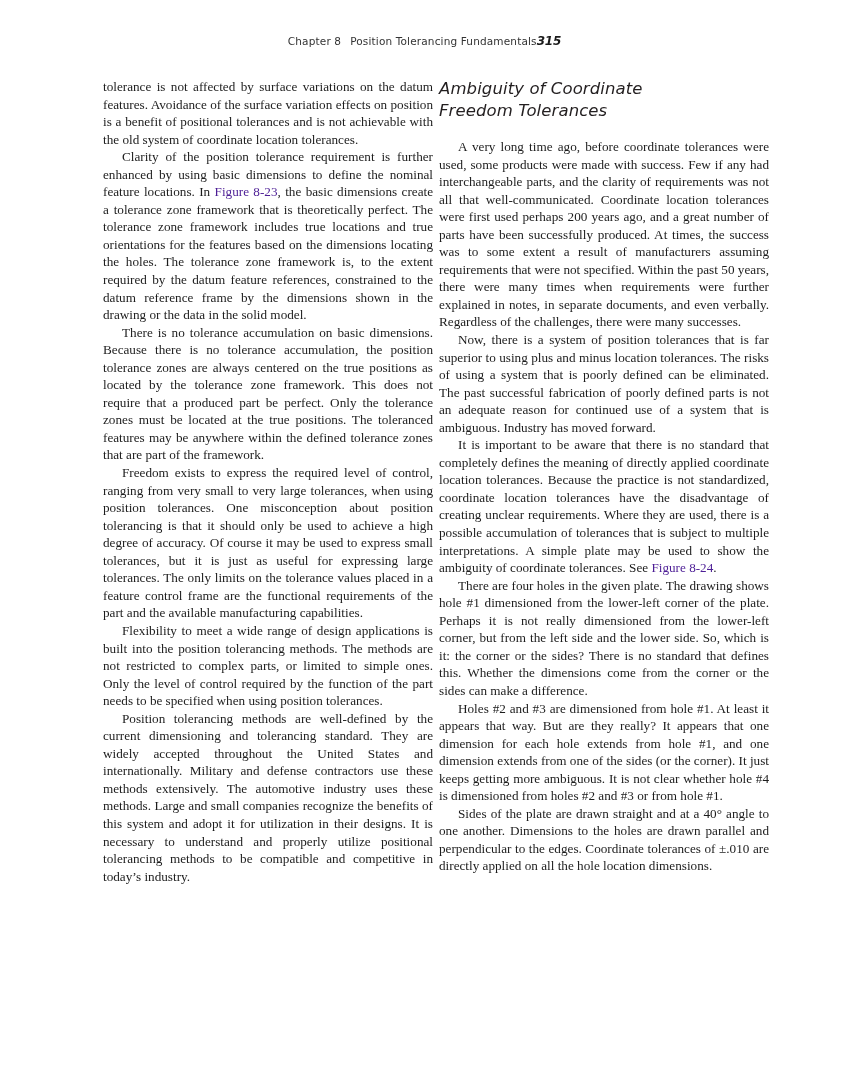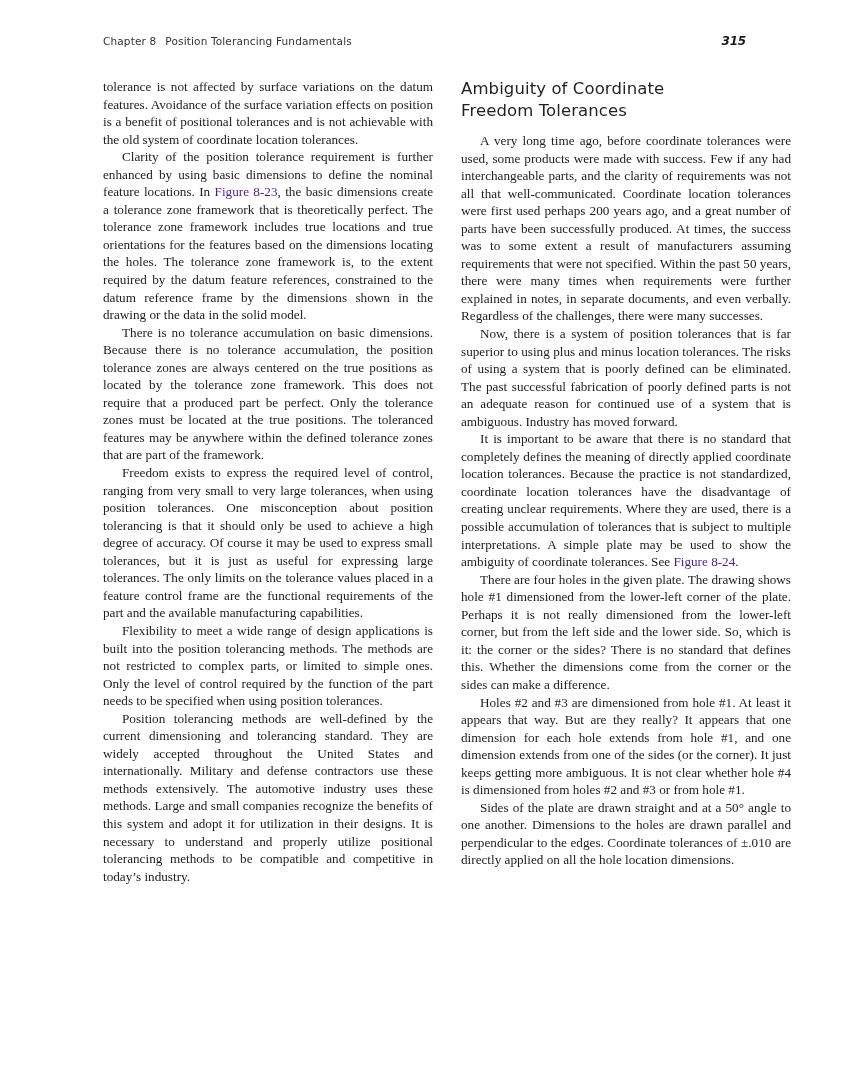--- a/index.html
+++ b/index.html
@@ -24,21 +24,21 @@
 
   
   .running-head {
     position: absolute;
     top: 34px;
     left: 103px;
     right: 103px;
     height: 18px;
     display: flex;
     align-items: baseline;
-    justify-content: space-between;
+    justify-content: center;
   }
   .running-head-title {
     font-family: "DejaVu Sans", "Liberation Sans", sans-serif;
     font-size: 10.5px;
     letter-spacing: 0.15px;
     color: #333333;
     white-space: nowrap;
   }
   .running-head-title .chapter-label { margin-right: 9px; }
   .page-number {
@@ -51,35 +51,36 @@
   }
 
   
   .columns {
     position: absolute;
     top: 78px;
     left: 103px;
     width: 687px;
     height: 930px;
     display: flex;
-    gap: 28px;
+    gap: 6px;
   }
   .column {
     width: 330px;
     flex: 0 0 330px;
   }
 
   .section-heading {
     font-family: "DejaVu Sans", "Liberation Sans", sans-serif;
     font-weight: 400;
     font-size: 16.5px;
     line-height: 21.5px;
     color: #231f20;
     letter-spacing: 0.1px;
-    margin: 0 0 11px 0;
+    margin: 0 0 17px 0;
+    font-style: italic;
   }
   .section-heading .hl2 { display: block; }
 
   p.body-par {
     margin: 0;
     font-size: 13.2px;
     line-height: 17.55px;
     text-align: justify;
     text-justify: inter-word;
     hyphens: manual;
@@ -129,19 +130,19 @@
     <div class="column" id="right-column">
       <h2 class="section-heading">
         <span class="hl1">Ambiguity of Coordinate</span>
         <span class="hl2">Freedom Tolerances</span>
       </h2>
     <p class="body-par"><span>A very long time ago, before coordinate toler­ances were used, some products were made with success. Few if any had interchangeable parts, and the clarity of requirements was not all that well-communicated. Coordinate location tolerances were first used perhaps 200 years ago, and a great number of parts have been successfully produced. At times, the success was to some extent a result of manufacturers assuming requirements that were not specified. Within the past 50 years, there were many times when requirements were further explained in notes, in separate documents, and even verbally. Regardless of the challenges, there were many successes.</span></p>
         <p class="body-par"><span>Now, there is a system of position tolerances that is far superior to using plus and minus location tolerances. The risks of using a system that is poorly defined can be eliminated. The past successful fabri­cation of poorly defined parts is not an adequate rea­son for continued use of a system that is ambiguous. Industry has moved forward.</span></p>
         <p class="body-par"><span>It is important to be aware that there is no stan­dard that completely defines the meaning of directly applied coordinate location tolerances. Because the practice is not standardized, coordinate location tolerances have the disadvantage of creating unclear requirements. Where they are used, there is a pos­sible accumulation of tolerances that is subject to multiple interpretations. A simple plate may be used to show the ambiguity of coordinate tolerances. See </span><span class="figref">Figure 8-24</span><span>.</span></p>
         <p class="body-par"><span>There are four holes in the given plate. The drawing shows hole #1 dimensioned from the lower-left corner of the plate. Perhaps it is not really dimensioned from the lower-left corner, but from the left side and the lower side. So, which is it: the corner or the sides? There is no standard that defines this. Whether the dimensions come from the corner or the sides can make a difference.</span></p>
         <p class="body-par"><span>Holes #2 and #3 are dimensioned from hole #1. At least it appears that way. But are they really? It appears that one dimension for each hole extends from hole #1, and one dimension extends from one of the sides (or the corner). It just keeps getting more ambiguous. It is not clear whether hole #4 is dimen­sioned from holes #2 and #3 or from hole #1.</span></p>
-        <p class="body-par"><span>Sides of the plate are drawn straight and at a 50° angle to one another. Dimensions to the holes are drawn parallel and perpendicular to the edges. Coordinate tolerances of ±.010 are directly applied on all the hole location dimensions.</span></p>
+        <p class="body-par"><span>Sides of the plate are drawn straight and at a 40° angle to one another. Dimensions to the holes are drawn parallel and perpendicular to the edges. Coordinate tolerances of ±.010 are directly applied on all the hole location dimensions.</span></p>
       </div>
   </div>
 
   <div class="footer">Copyright Goodheart-Willcox Co., Inc.</div>
 
 </div>
 
 </body></html>

